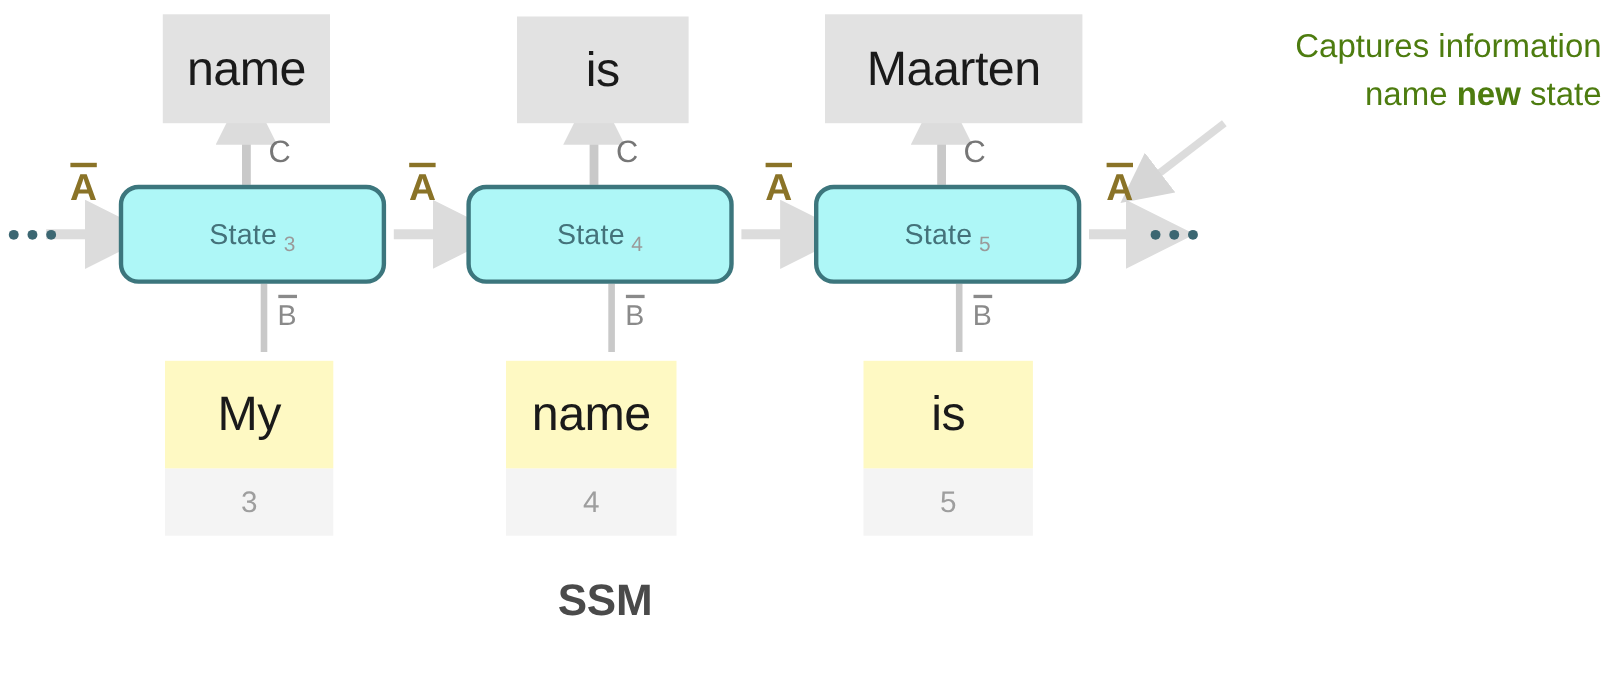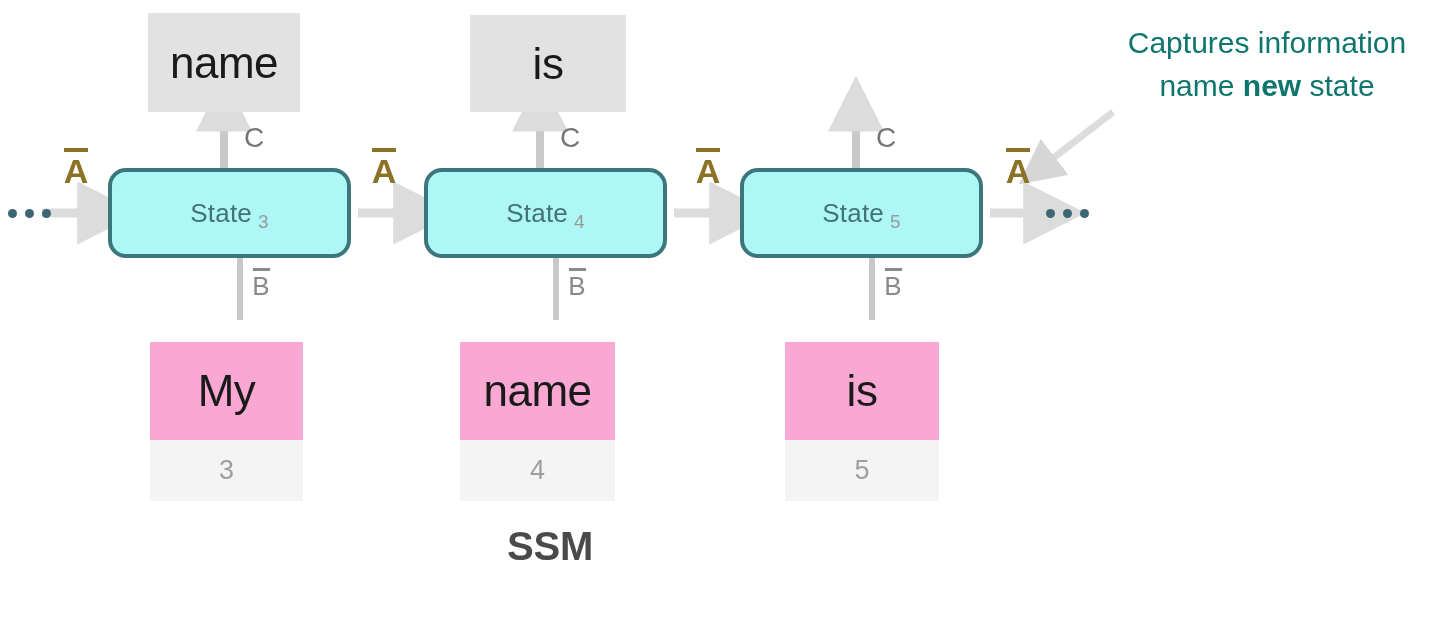--- a/index.html
+++ b/index.html
@@ -108,28 +108,27 @@
     display: block;
     width: 9px;
     height: 9px;
     border-radius: 50%;
     background: #3c6772;
   }
 
   
   .in-wrap { position: absolute; }
   .in-tok {
-    background: #f9a8d4;
+    background: #fef9c3;
     display: flex;
     align-items: center;
     justify-content: center;
     color: #1a1a1a;
     font-size: 44px;
     letter-spacing: -0.5px;
-    margin-top: 14px;
   }
   .in-idx {
     background: #f4f4f4;
     display: flex;
     align-items: center;
     justify-content: center;
     color: #9e9e9e;
     font-size: 27px;
   }
 
@@ -140,22 +139,22 @@
     width: 1100px;
     text-align: center;
     color: #4a4a4a;
   }
   .caption .c1 { font-size: 40px; font-weight: 700; letter-spacing: -0.2px;}
   .caption .c2 { font-size: 34px; font-weight: 400; letter-spacing: -0.2px; margin-top: 4px;}
 
   
   .annot {
     position: absolute;
-    text-align: center;
-    color: #0f766e;
+    text-align: right;
+    color: #4d7c0f;
     font-size: 30px;
     line-height: 1.42;
   }
   .annot b { font-weight: 700; }
 
   svg.layer {
     position: absolute;
     left: 0; top: 0;
     width: 1456px;
     height: 629px;
@@ -200,20 +199,23 @@
       <line x1="1113" y1="112" x2="1048" y2="162"></line>
     </g>
   </svg>
 
   <div class="out-box" style="left:148px; top:13px; width:152px; height:99px;">
     <span>name</span>
   </div>
   <div class="out-box" style="left:470px; top:15px; width:156px; height:97px;">
     <span>is</span>
   </div>
+  <div class="out-box" style="left:750px; top:13px; width:234px; height:99px;">
+    <span>Maarten</span>
+  </div>
 
   <div class="clabel" style="left:244px; top:124px;">
     <span>C</span>
   </div>
   <div class="clabel" style="left:560px; top:124px;">
     <span>C</span>
   </div>
   <div class="clabel" style="left:876px; top:124px;">
     <span>C</span>
   </div>

